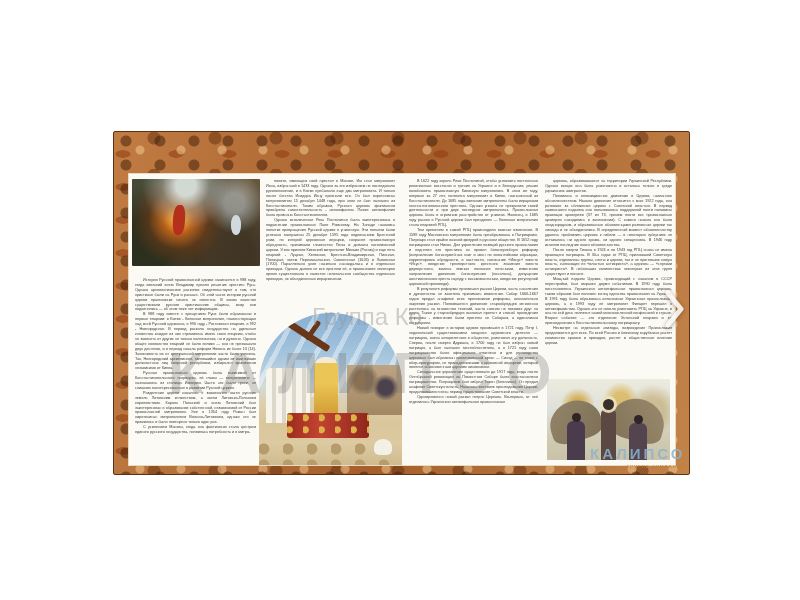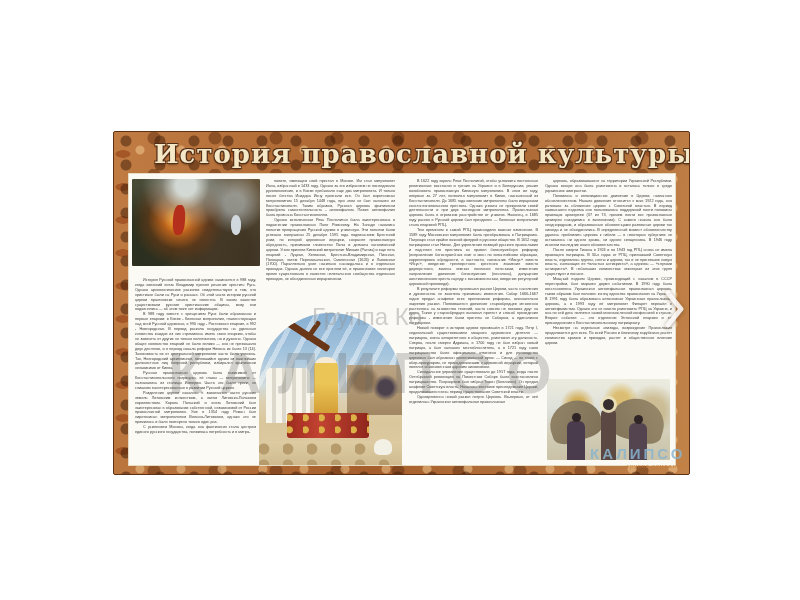--- a/index.html
+++ b/index.html
@@ -103,21 +103,20 @@
   
   .next-arrow{position:absolute;left:550px;top:158px;width:22px;height:38px;cursor:pointer;
     filter:drop-shadow(0 1px 2px rgba(80,40,10,.5));}
 </style>
 </head>
 <body>
 
 <div class="page">
   <div class="poster">
 
-    <h1 class="title">История православной культуры</h1>
 
     <div class="panel">
 
       <div class="painting p1">
         <div class="layer p1-red"></div>
         <div class="layer p1-white"></div>
       </div>
 
       <div class="painting p2">
         <div class="layer p2-clergy"></div>

